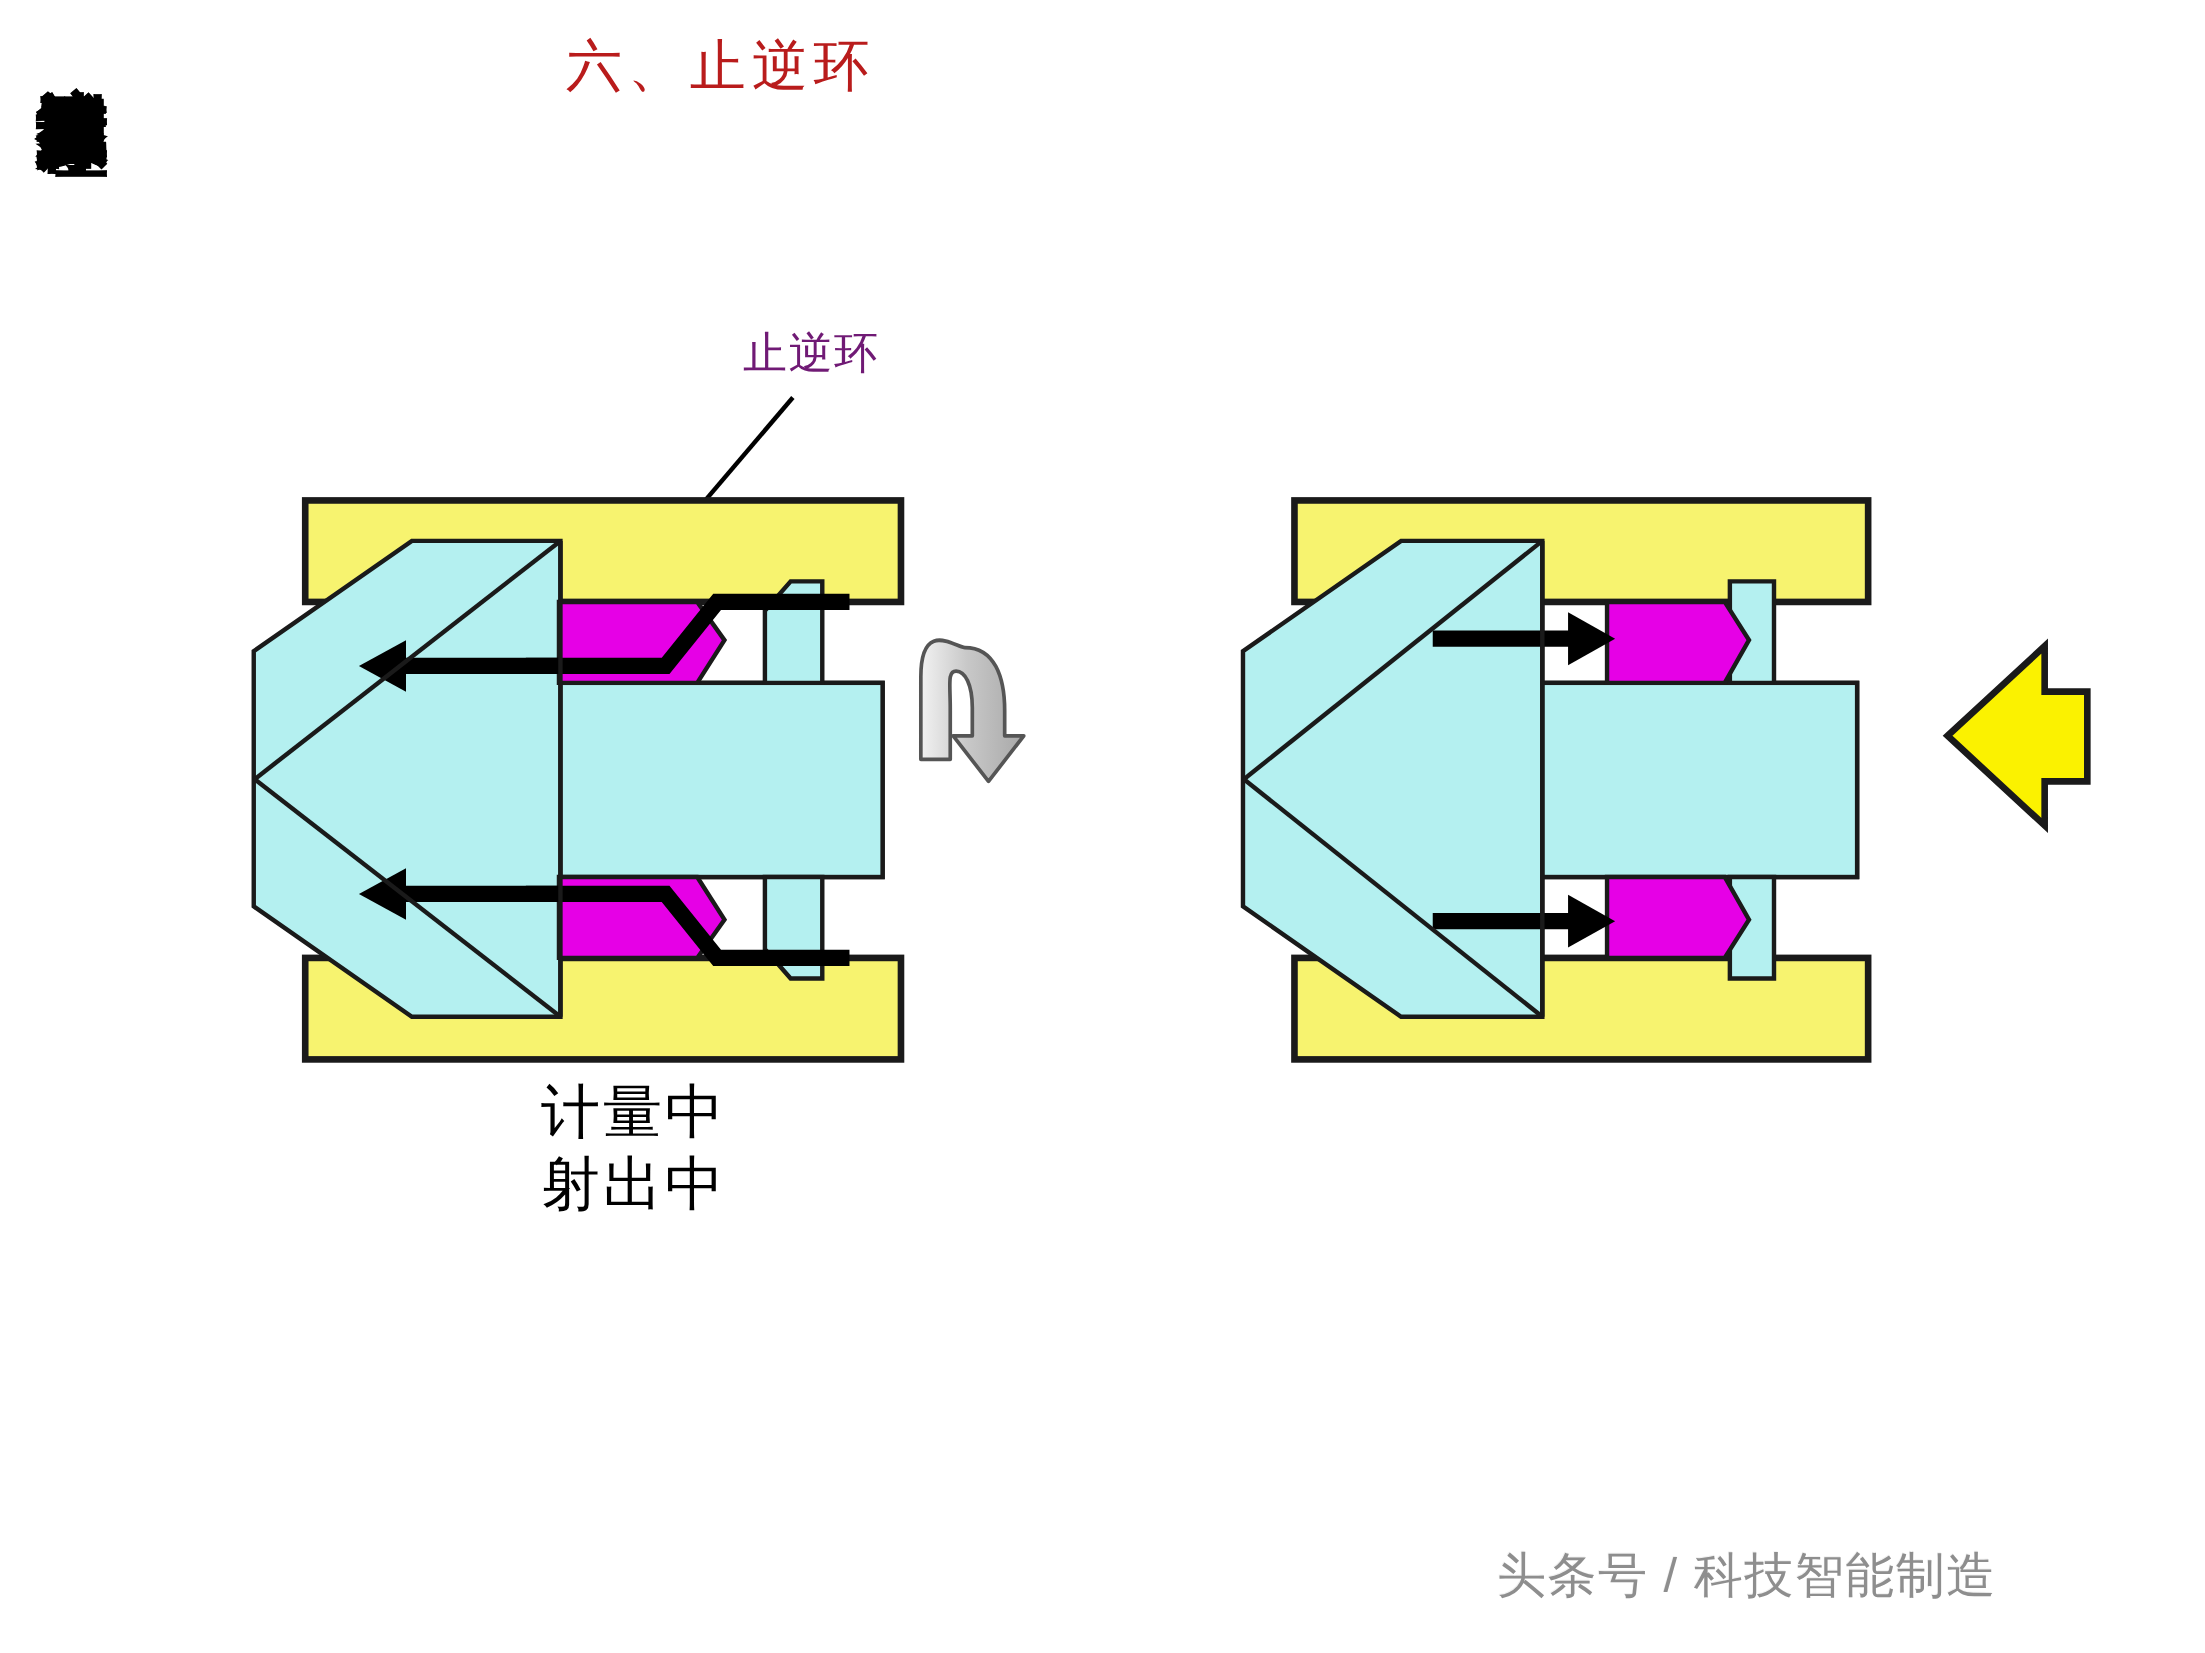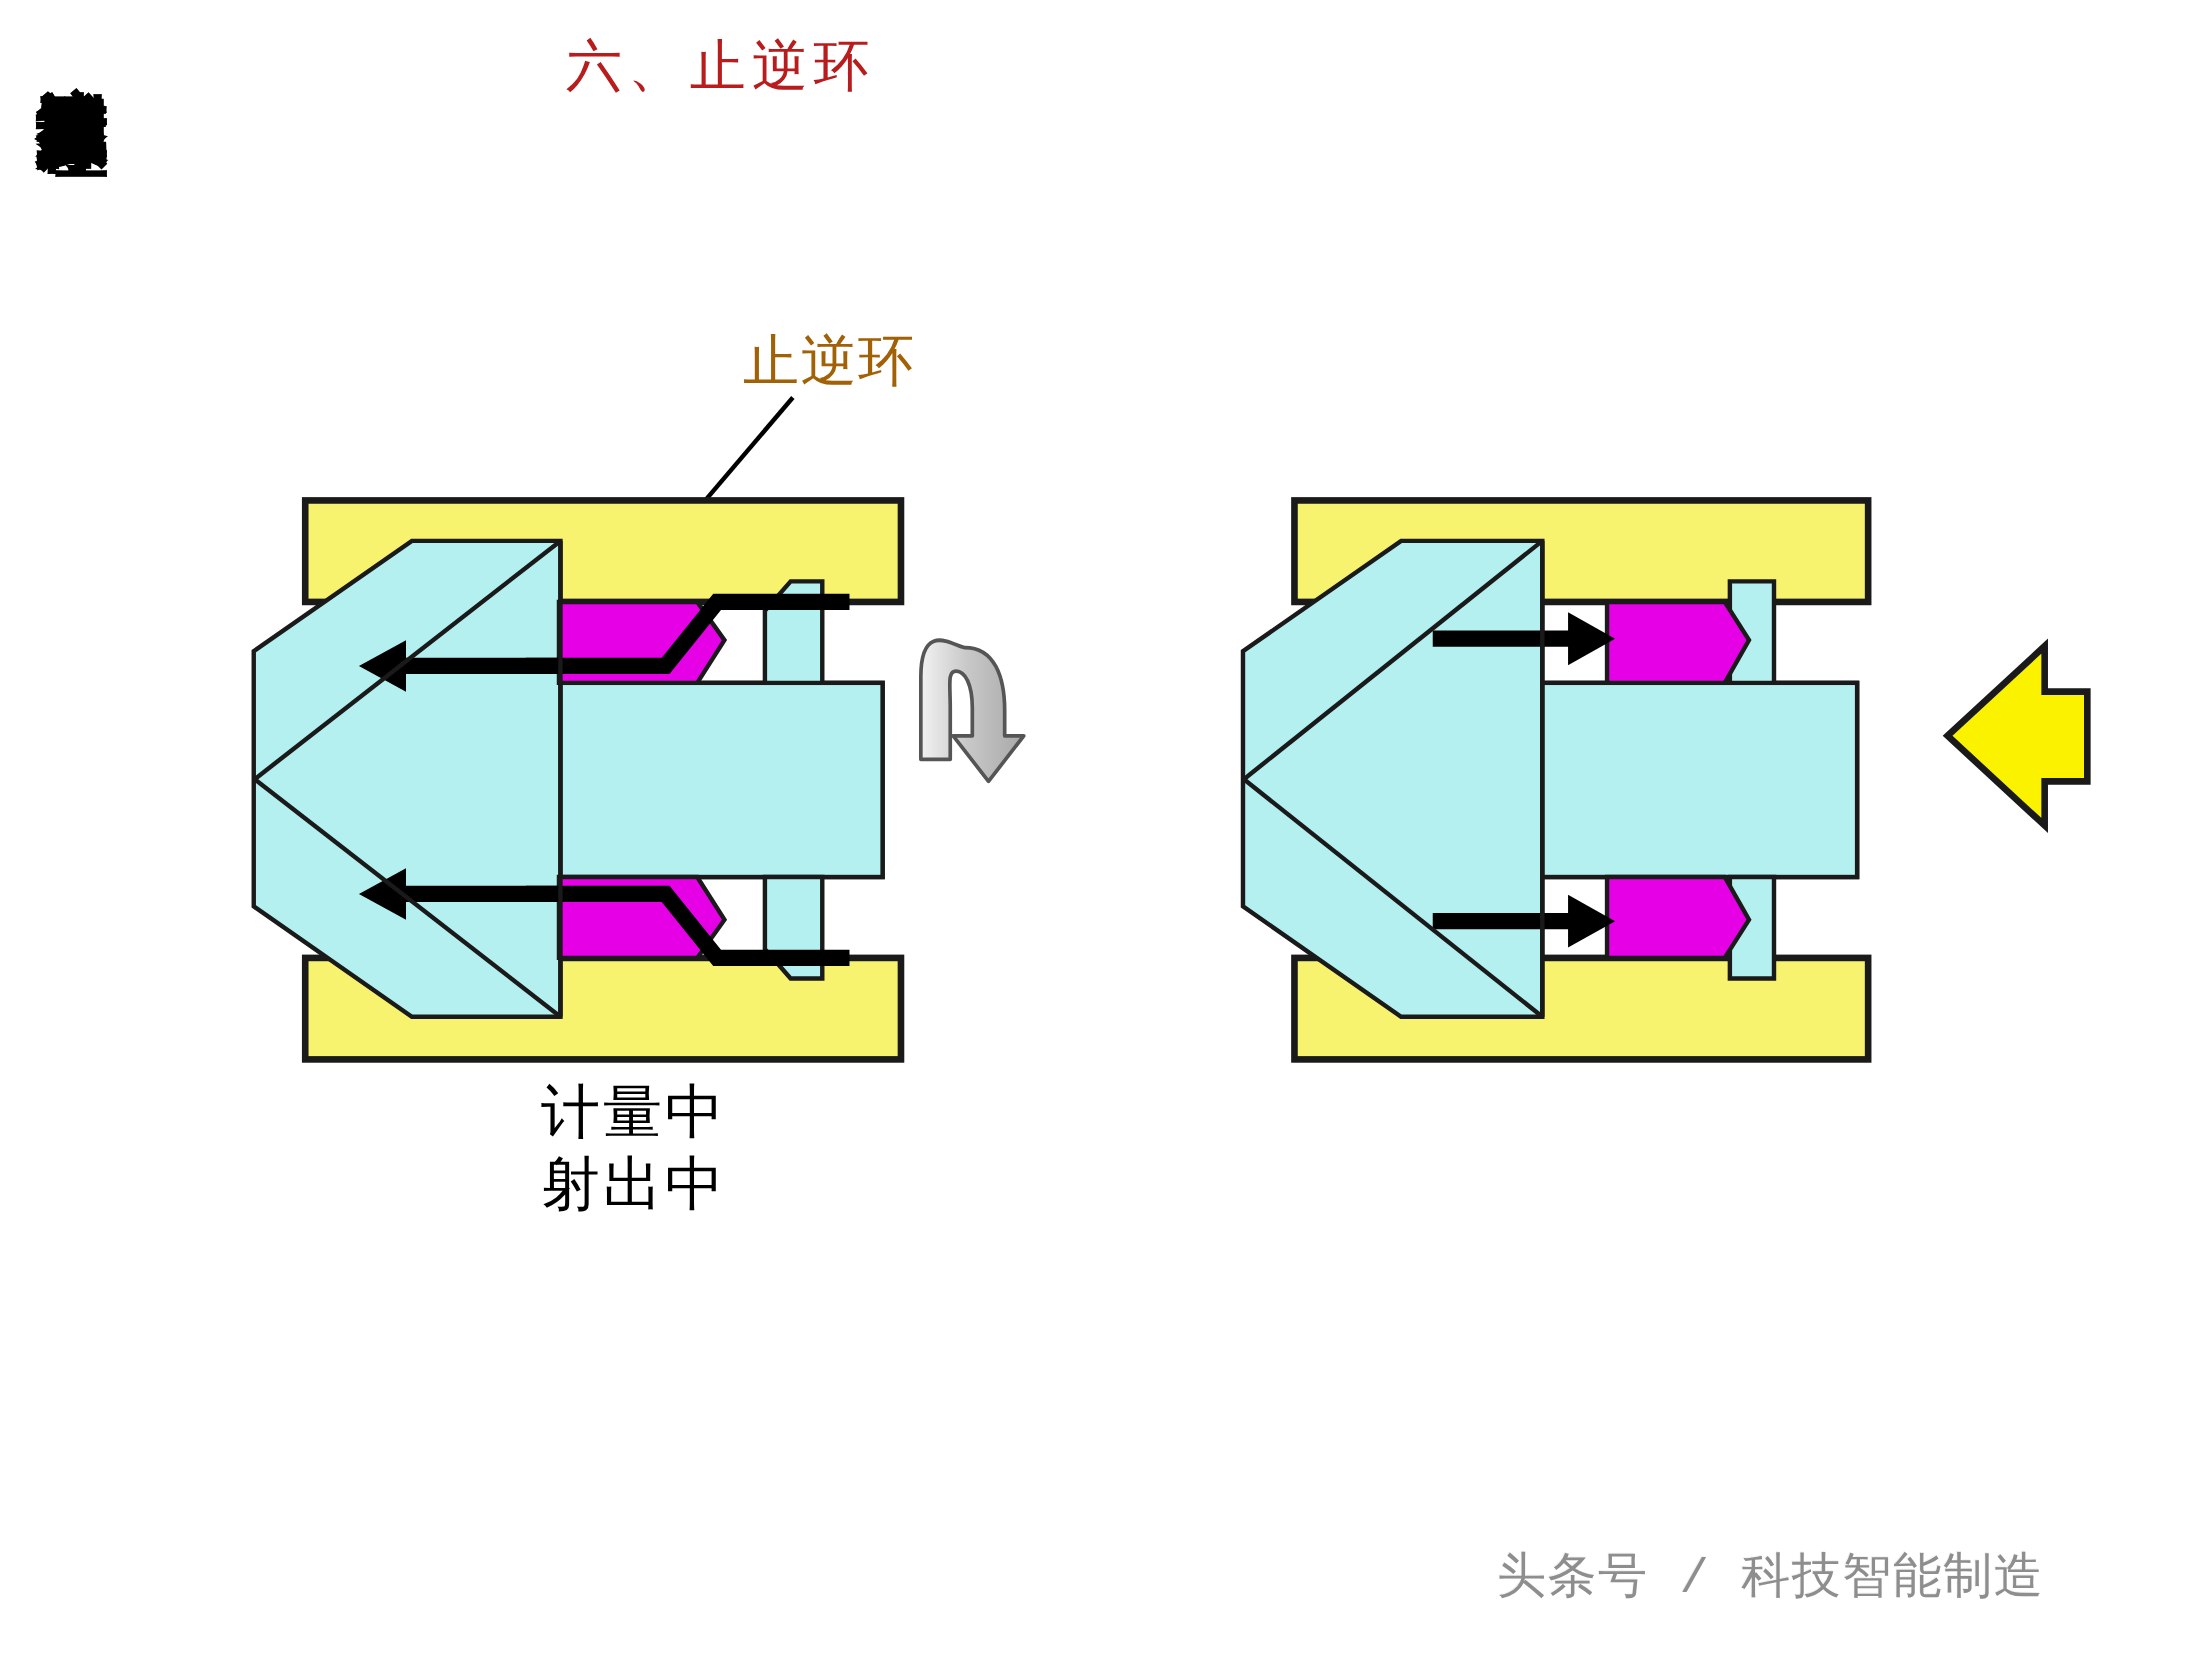--- a/index.html
+++ b/index.html
@@ -50,22 +50,22 @@
     letter-spacing: 5.9px;
     white-space: nowrap;
   }
 
   
   #callout-label {
     position: absolute;
     left: 743px;
     top: 324px;
     font-family: Liberation Serif, serif;
-    font-size: 56px;
-    color: #a16207;
+    font-size: 44px;
+    color: #701a75;
     letter-spacing: 1.5px;
     white-space: nowrap;
   }
 
   
   #caption-block {
     position: absolute;
     left: 541px;
     top: 1081px;
     font-family: Liberation Mono, monospace;
@@ -75,21 +75,21 @@
     letter-spacing: 2.9px;
     white-space: nowrap;
   }
   #caption-block div { display: block; }
 
   
   #watermark {
     position: absolute;
     left: 1497px;
     top: 1543px;
-    font-family: Liberation Mono, monospace;
+    font-family: Liberation Sans, sans-serif;
     font-size: 49px;
     color: #8e8e8e;
     letter-spacing: 1.5px;
     text-shadow: 1.5px 1.5px 0 #ffffff, -0.7px -0.7px 0 #f2f2f2;
     white-space: nowrap;
   }
 
   
   .diagram-svg {
     position: absolute;

